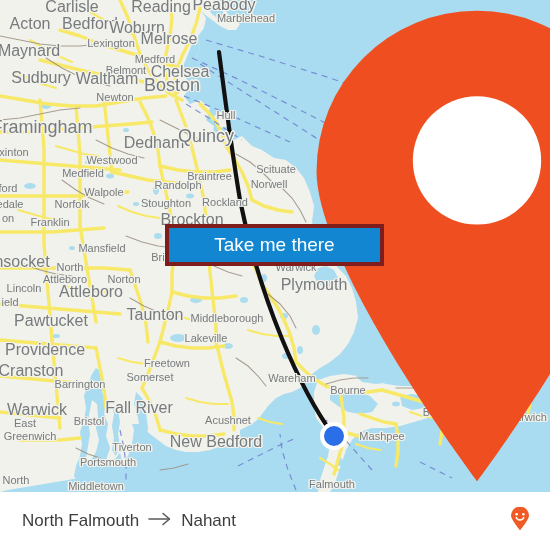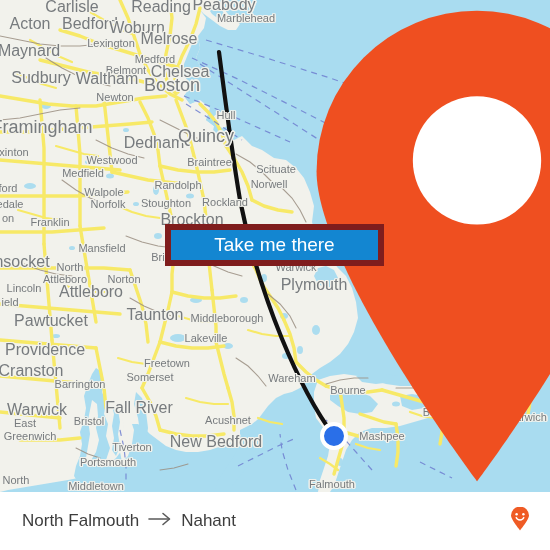--- a/index.html
+++ b/index.html
@@ -29,21 +29,21 @@
       -1px -1px #f2f2ec, 1px -1px #f2f2ec, -1px 1px #f2f2ec, 1px 1px #f2f2ec;
     pointer-events:none;
   }
   .lbl.s2{font-size:11px;}
   .lbl.s3{font-size:16px;}
   .lbl.s4{font-size:18px;}
 
   
   .cta{
     position:absolute;left:165px;top:224px;width:219px;height:42px;
-    background:#1386d1;border:6px solid #7f1d1d;
+    background:#1386d1;border:4px solid #7f1d1d;
     box-sizing:border-box;
     display:flex;align-items:center;justify-content:center;
     color:#ffffff;font-size:19px;
     cursor:pointer;
     z-index:40;
   }
 
   
   .pin{
     position:absolute;z-index:35;pointer-events:none;
@@ -355,28 +355,28 @@
         <div class="lbl s3" style="left: 41px; top: 78px;">Sudbury</div>
         <div class="lbl s3" style="left: 107px; top: 79px;">Waltham</div>
         <div class="lbl s4" style="left: 172px; top: 85px;">Boston</div>
         <div class="lbl s2" style="left: 115px; top: 97px;">Newton</div>
         <div class="lbl s2" style="left: 226px; top: 115px;">Hull</div>
         <div class="lbl s4" style="left: 42px; top: 127px;">Framingham</div>
         <div class="lbl s3" style="left: 154px; top: 143px;">Dedham</div>
         <div class="lbl s4" style="left: 206px; top: 136px;">Quincy</div>
         <div class="lbl s2" style="left: 14px; top: 152px;">xinton</div>
         <div class="lbl s2" style="left: 112px; top: 160px;">Westwood</div>
-        <div class="lbl s2" style="left: 193px; top: 162px; padding-left: 33px;">Braintree</div>
+        <div class="lbl s2" style="left: 193px; top: 176px; padding-left: 33px;">Braintree</div>
         <div class="lbl s2" style="left: 83px; top: 173px;">Medfield</div>
         <div class="lbl s2" style="left: 276px; top: 169px;">Scituate</div>
         <div class="lbl s2" style="left: 269px; top: 184px;">Norwell</div>
         <div class="lbl s2" style="left: 178px; top: 185px;">Randolph</div>
         <div class="lbl s2" style="left: 104px; top: 192px;">Walpole</div>
         <div class="lbl s2" style="left: 8px; top: 188px;">ford</div>
-        <div class="lbl s2" style="left: 72px; top: 204px; margin-left: 36px;">Norfolk</div>
+        <div class="lbl s2" style="left: 72px; top: 204px;">Norfolk</div>
         <div class="lbl s2" style="left: 166px; top: 203px;">Stoughton</div>
         <div class="lbl s2" style="left: 225px; top: 202px;">Rockland</div>
         <div class="lbl s2" style="left: 10px; top: 204px;">edale</div>
         <div class="lbl s2" style="left: 50px; top: 222px;">Franklin</div>
         <div class="lbl s3" style="left: 192px; top: 220px;">Brockton</div>
         <div class="lbl s2" style="left: 8px; top: 218px;">on</div>
         <div class="lbl s2" style="left: 102px; top: 248px;">Mansfield</div>
         <div class="lbl s2" style="left: 158px; top: 257px;">Bri</div>
         <div class="lbl s2" style="left: 296px; top: 267px;">Warwick</div>
         <div class="lbl s3" style="left: 22px; top: 262px;">nsocket</div>

